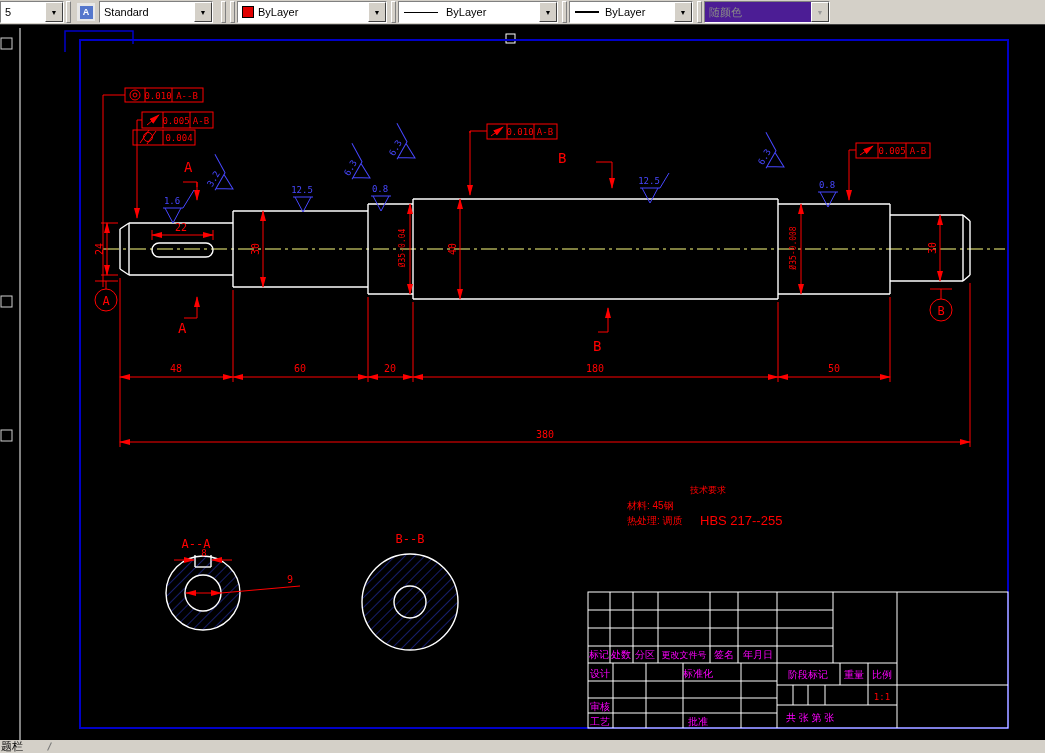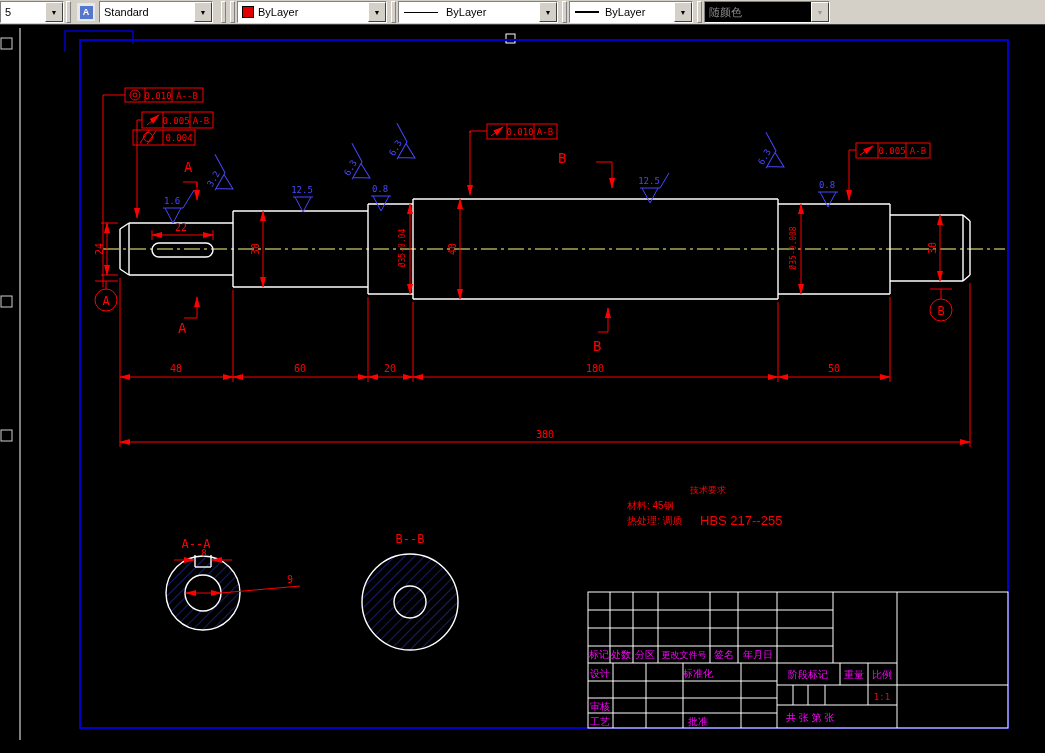--- a/index.html
+++ b/index.html
@@ -15,21 +15,21 @@
   .dd{width:16px;height:18px;background:#d4d0c8;border:1px solid;border-color:#fff #404040 #404040 #fff;
     display:flex;align-items:center;justify-content:center;font-size:7px;color:#000;}
   .grip{width:3px;height:20px;border:1px solid;border-color:#fff #808080 #808080 #fff;margin:0 2px;}
   .tool-icon{width:18px;height:18px;margin:0 3px;border:1px solid #d4d0c8;background:#e8e8e8;
     display:flex;align-items:center;justify-content:center;}
   .tool-icon .pg{width:13px;height:13px;background:#5577cc;color:#fff;font-size:9px;line-height:13px;
     text-align:center;font-weight:bold;}
   .swatch{width:10px;height:10px;background:#e00000;border:1px solid #000;margin-left:4px;}
   .lineglyph{width:34px;height:0;border-top:1px solid #000;margin-left:5px;}
   .lineglyph.thick{border-top-width:2px;}
-  .combo.disabled{background:#000000;justify-content:center;}
+  .combo.disabled{background:#4c1d95;justify-content:center;}
   .combo.disabled .val{color:#888;}
   .combo.disabled .dd{color:#999;}
 
   
   .statusbar{position:absolute;top:740px;left:0;width:1045px;height:13px;background:#d4d0c8;
     font-size:11px;color:#000;display:flex;align-items:center;}
   .statusbar .cursor-slash{display:inline-block;width:1px;height:9px;background:#777;
     transform:rotate(25deg);margin-left:26px;}
 
   svg text{font-family:"DejaVu Sans Mono",monospace;}
@@ -392,14 +392,18 @@
       <text class="tbtxt" x="600" y="725" text-anchor="middle">工艺</text>
       <text class="tbtxt" x="698" y="725" text-anchor="middle">批准</text>
       <text class="tbtxt" x="808" y="678" text-anchor="middle">阶段标记</text>
       <text class="tbtxt" x="854" y="678" text-anchor="middle">重量</text>
       <text class="tbtxt" x="882" y="678" text-anchor="middle">比例</text>
       <text x="882" y="700" text-anchor="middle" fill="#ff0000" style="font-size:9px">1:1</text>
       <text class="tbtxt" x="786" y="721">共    张 第    张</text>
     </g>
   </svg>
 
+  <div class="statusbar">
+    <span style="margin-left:1px">题栏</span>
+    <span class="cursor-slash"></span>
+  </div>
 
 </div>
 
 </body></html>

